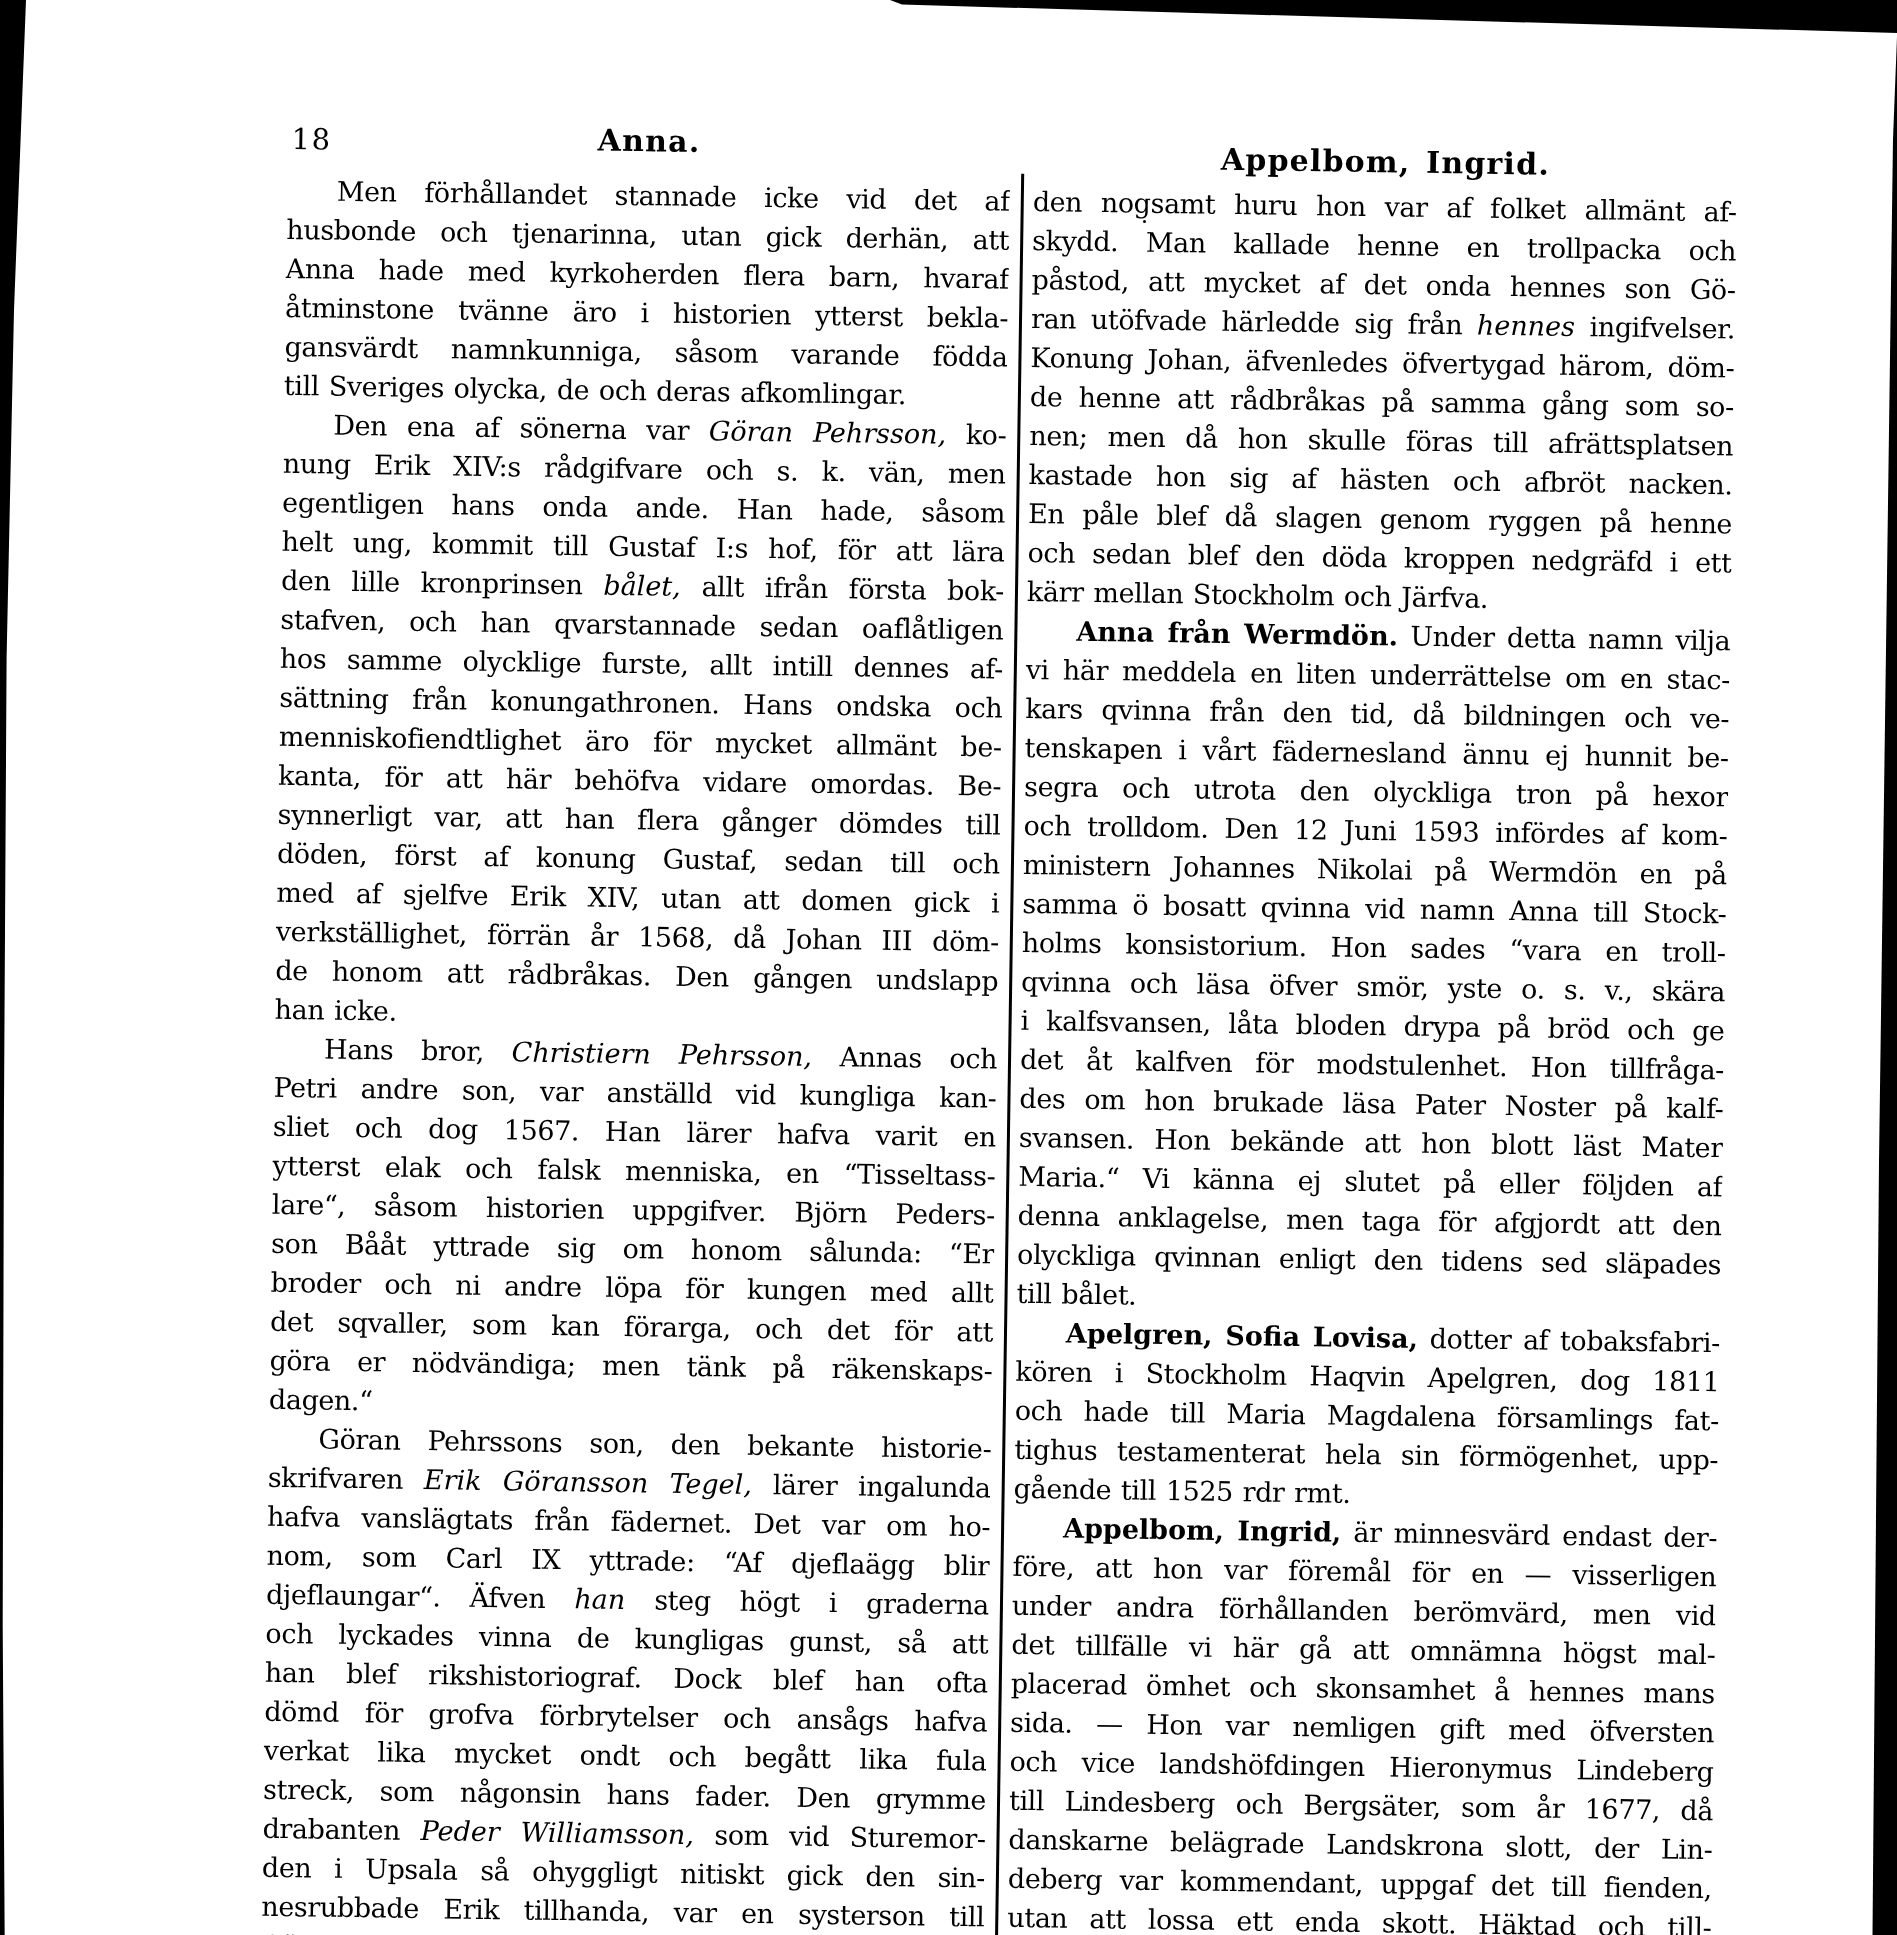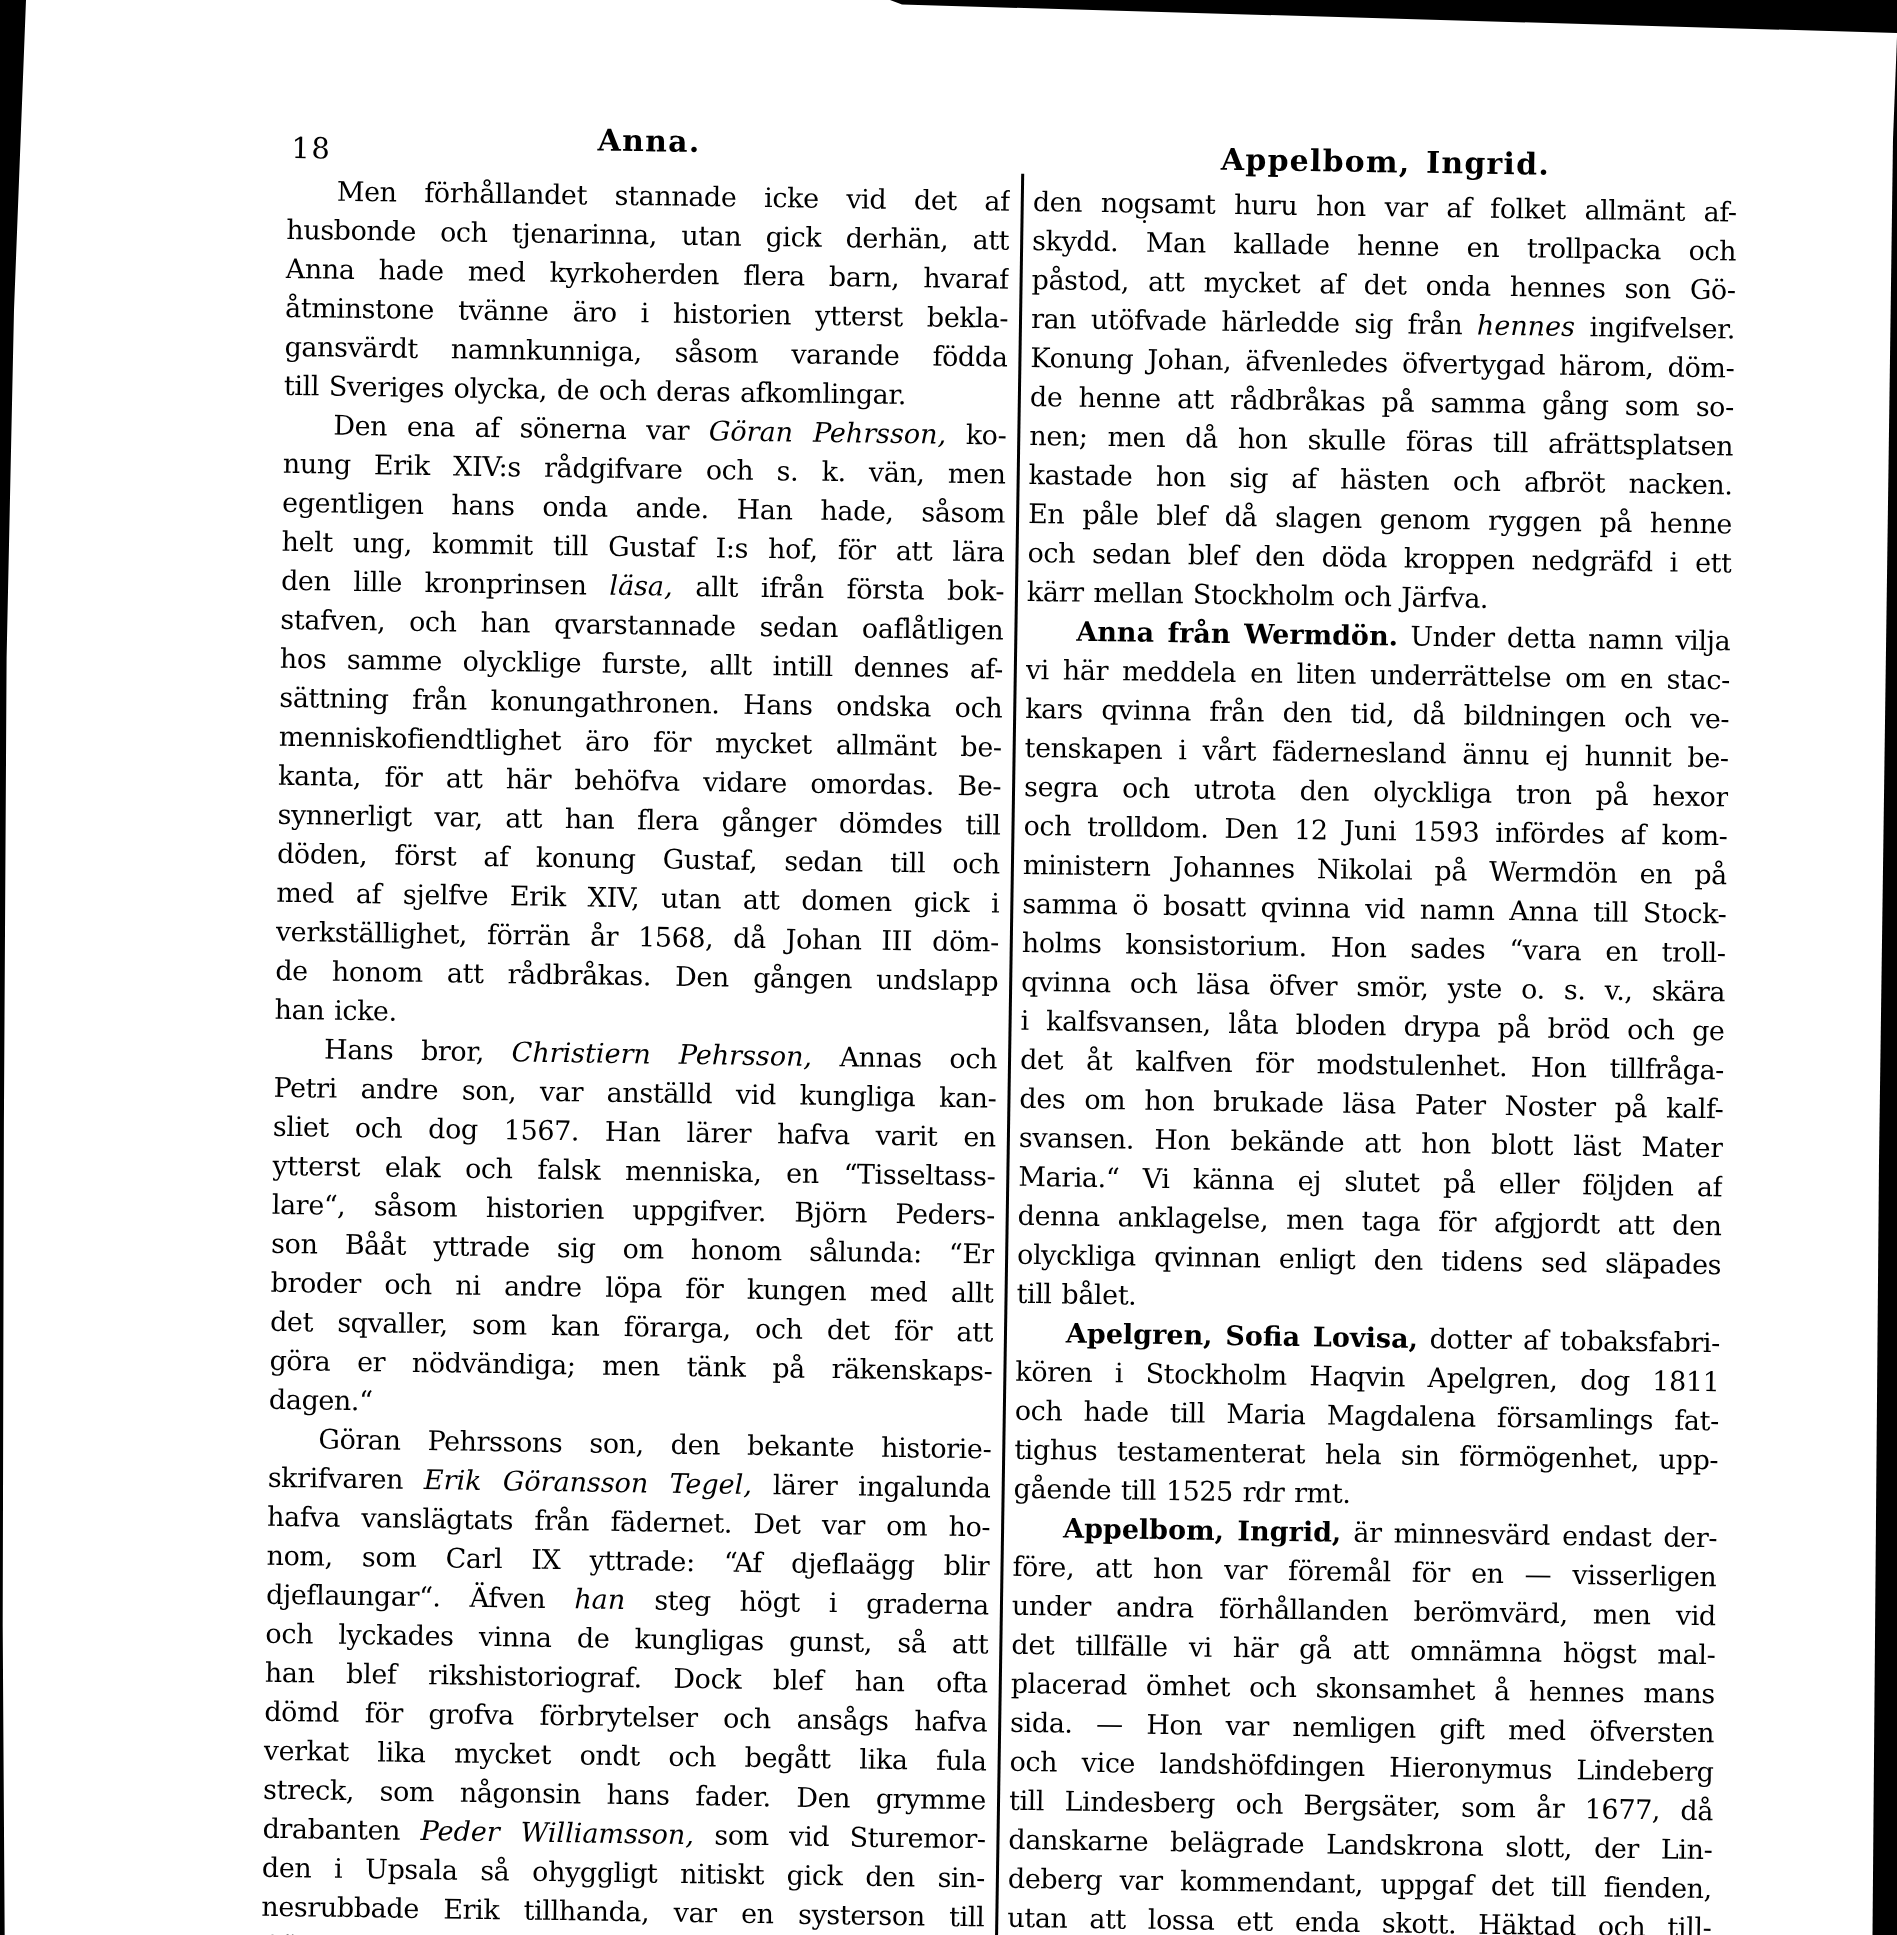--- a/index.html
+++ b/index.html
@@ -14,21 +14,21 @@
   .page { position: absolute; left: 0; top: 0; width: 1897px; height: 2353px; overflow: hidden; }
 
   
   .content {
     position: absolute; left: 0; top: 0; width: 1897px; height: 2353px;
     transform: rotate(0.85deg);
     transform-origin: 294px 182px;
   }
 
   .pageno {
-    position: absolute; left: 291px; top: 131px;
+    position: absolute; left: 291px; top: 122px;
     font-size: 29px; letter-spacing: 1.5px;
   }
   .running-title {
     position: absolute; font-size: 30px; font-weight: bold;
     text-align: center; letter-spacing: 1.2px; word-spacing: 3.9px;
   }
   .rt-left  { left: 287px;  top: 118px; width: 723px; }
   .rt-right { left: 1033px; top: 128px; width: 704px; }
 
   .col {
@@ -87,21 +87,21 @@
         <div class="line indent">Men förhållandet stannade icke vid det af</div>
         <div class="line">husbonde och tjenarinna, utan gick derhän, att</div>
         <div class="line">Anna hade med kyrkoherden flera barn, hvaraf</div>
         <div class="line">åtminstone tvänne äro i historien ytterst bekla-</div>
         <div class="line">gansvärdt namnkunniga, såsom varande födda</div>
         <div class="line last">till Sveriges olycka, de och deras afkomlingar.</div>
         <div class="line indent">Den ena af sönerna var <i>Göran Pehrsson,</i> ko-</div>
         <div class="line">nung Erik XIV:s rådgifvare och s. k. vän, men</div>
         <div class="line">egentligen hans onda ande. Han hade, såsom</div>
         <div class="line">helt ung, kommit till Gustaf I:s hof, för att lära</div>
-        <div class="line">den lille kronprinsen <i>läsa,</i> allt ifrån första bok-</div>
+        <div class="line">den lille kronprinsen <i>bålet,</i> allt ifrån första bok-</div>
         <div class="line">stafven, och han qvarstannade sedan oaflåtligen</div>
         <div class="line">hos samme olycklige furste, allt intill dennes af-</div>
         <div class="line">sättning från konungathronen. Hans ondska och</div>
         <div class="line">menniskofiendtlighet äro för mycket allmänt be-</div>
         <div class="line">kanta, för att här behöfva vidare omordas. Be-</div>
         <div class="line">synnerligt var, att han flera gånger dömdes till</div>
         <div class="line">döden, först af konung Gustaf, sedan till och</div>
         <div class="line">med af sjelfve Erik XIV, utan att domen gick i</div>
         <div class="line">verkställighet, förrän år 1568, då Johan III döm-</div>
         <div class="line">de honom att rådbråkas. Den gången undslapp</div>

